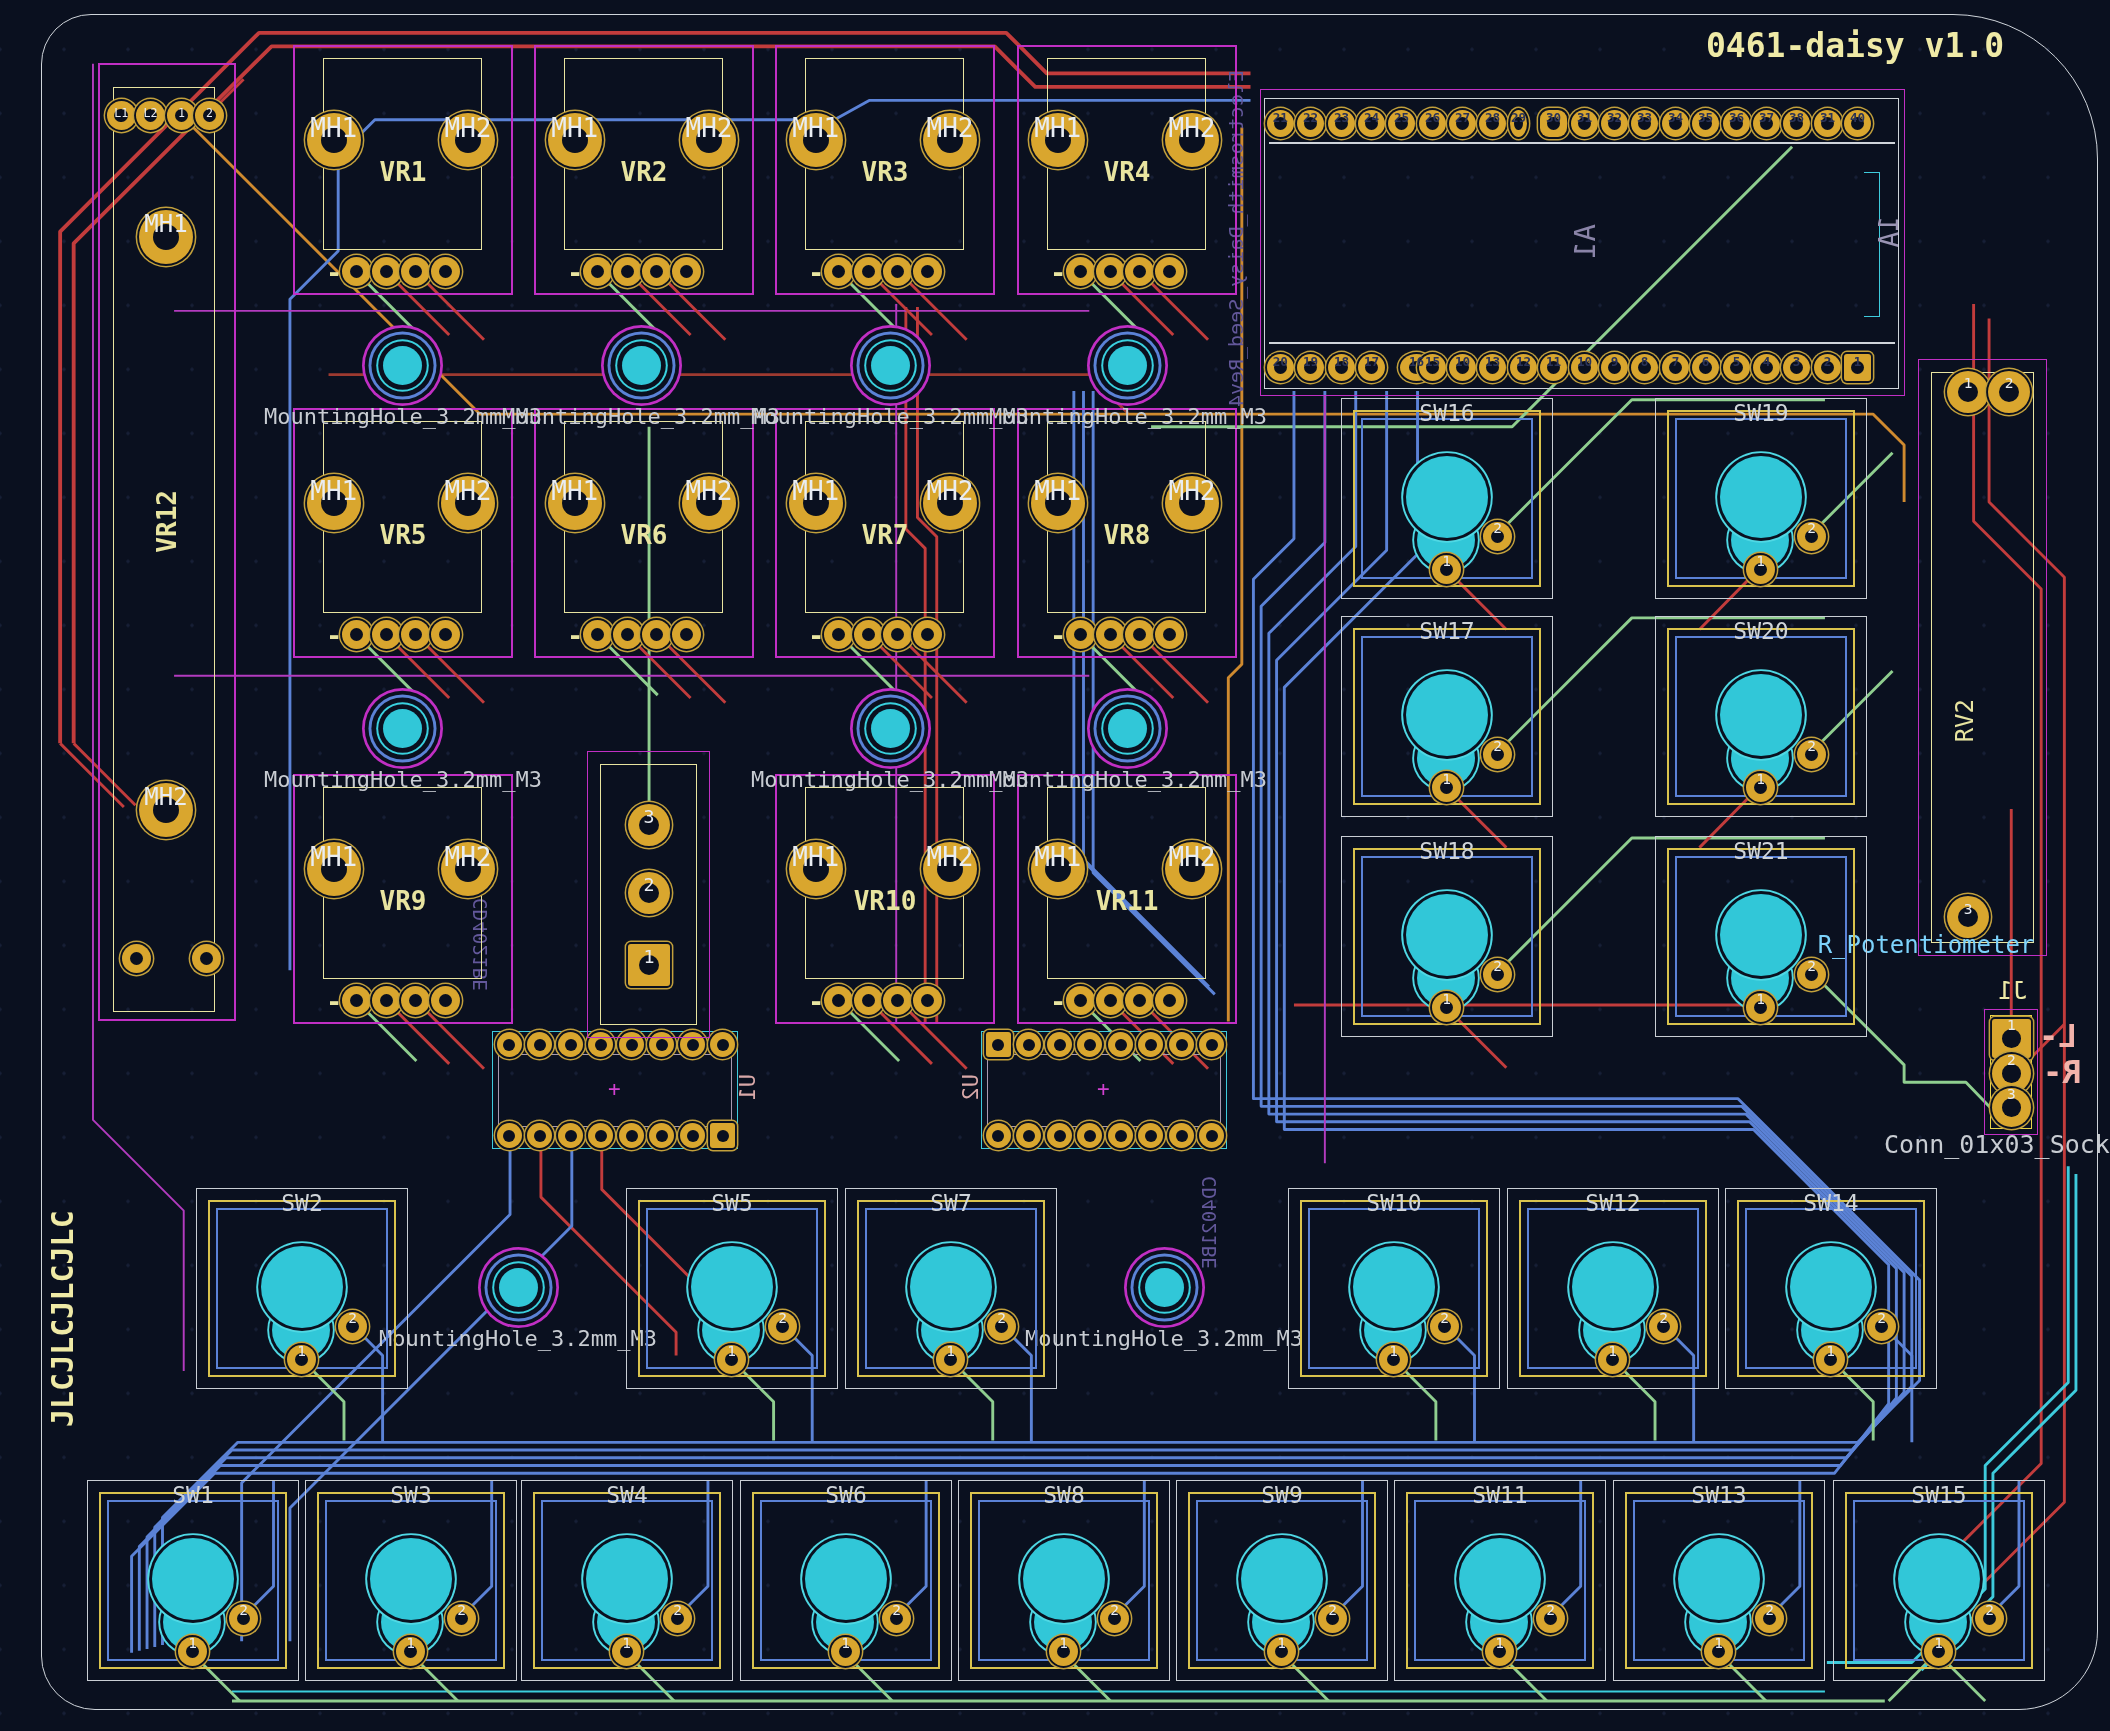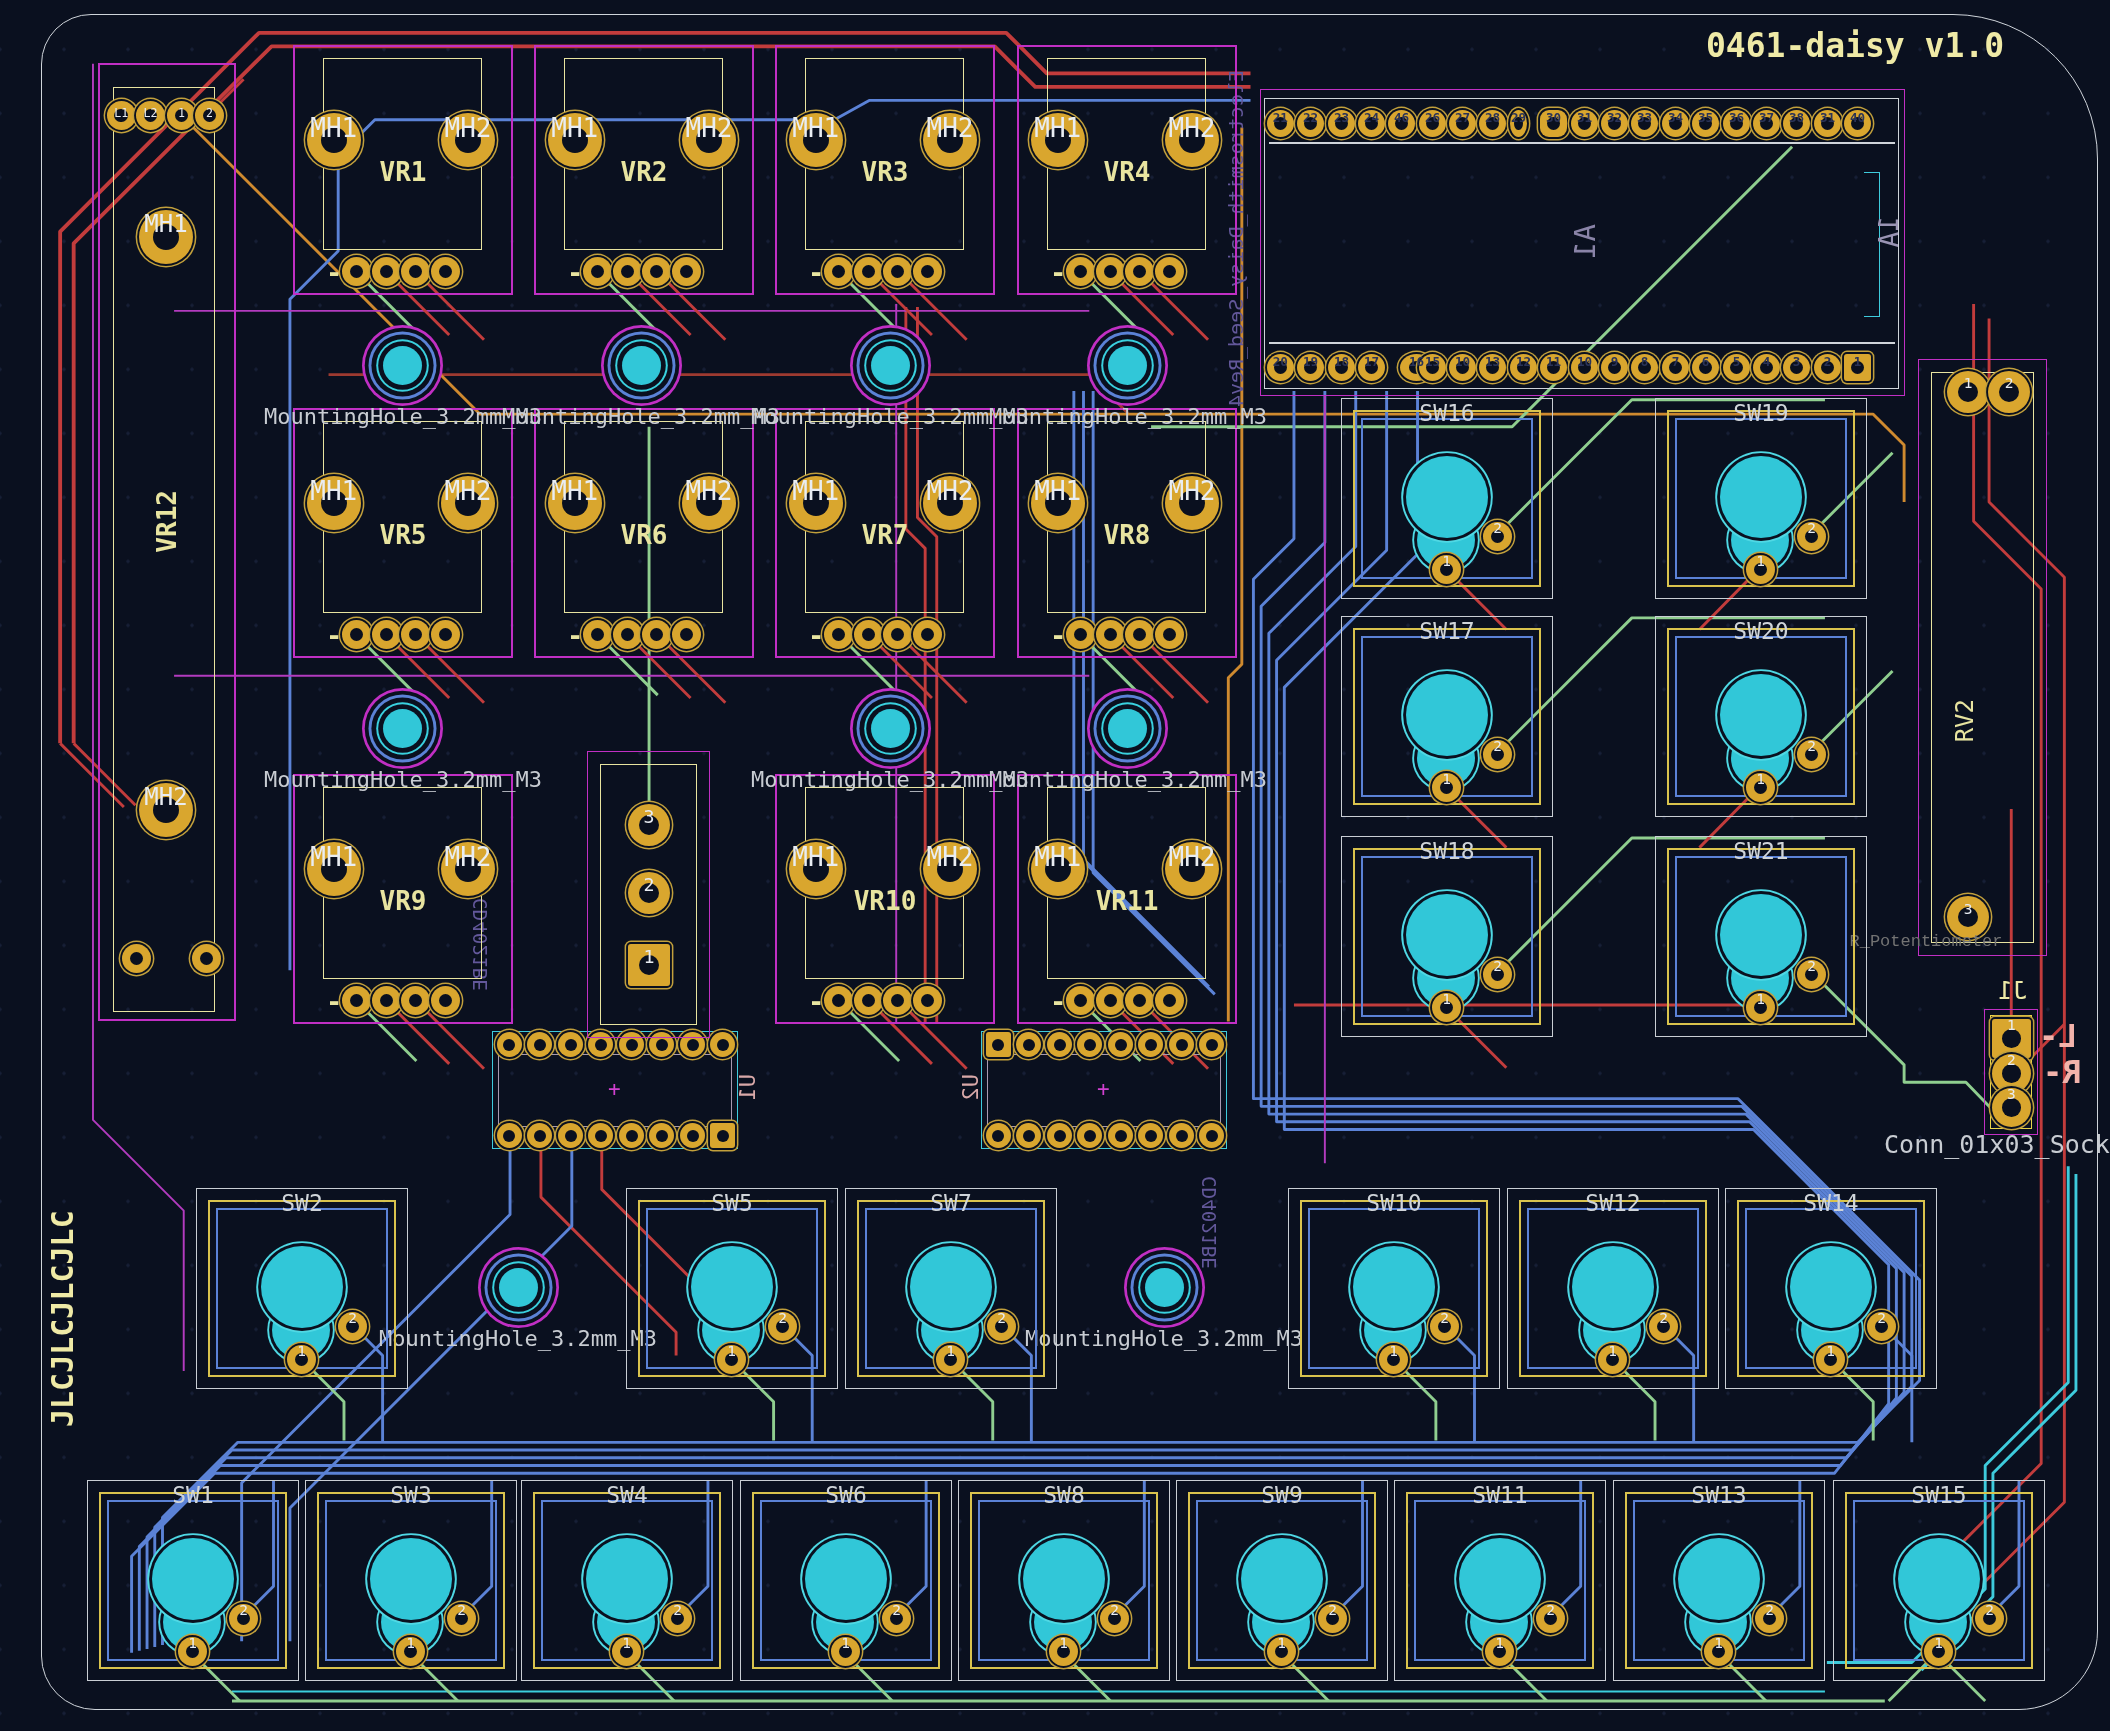--- a/index.html
+++ b/index.html
@@ -205,21 +205,21 @@
         <div class="pad dark" style="left: 68px; top: 265px; width: 27px; height: 27px;">
           <div class="pnum">18</div>
         </div>
         <div class="pad dark" style="left: 98px; top: 21px; width: 27px; height: 27px;">
           <div class="pnum">24</div>
         </div>
         <div class="pad dark" style="left: 98px; top: 265px; width: 27px; height: 27px;">
           <div class="pnum">17</div>
         </div>
         <div class="pad dark" style="left: 128px; top: 21px; width: 27px; height: 27px;">
-          <div class="pnum">46</div>
+          <div class="pnum">25</div>
         </div>
         <div class="pad dark" style="left: 140px; top: 265px; width: 33px; height: 27px;">
           <div class="pnum">16</div>
         </div>
         <div class="pad dark" style="left: 159px; top: 21px; width: 27px; height: 27px;">
           <div class="pnum">26</div>
         </div>
         <div class="pad dark" style="left: 159px; top: 265px; width: 27px; height: 27px;">
           <div class="pnum">15</div>
         </div>
@@ -391,21 +391,21 @@
           <div class="pnum" style="top: 5.8px;">1</div>
         </div>
         <div class="pad" style="left: 70px; top: 11.6px; width: 42px; height: 42px;">
           <div class="pnum" style="top: 5.8px;">2</div>
         </div>
         <div class="pad" style="left: 29px; top: 537px; width: 42px; height: 42px;">
           <div class="pnum" style="top: 5.8px;">3</div>
         </div>
       </div>
   </div>
-  <div class="txt" style="left:1926px;top:933px;transform:translateX(-50%);font-size:17px;color:#737373;font-family:Liberation Mono, monospace;">R_Potentiometer</div>
+  <div class="txt" style="left:1926px;top:933px;transform:translateX(-50%);font-size:24px;color:#7dd3fc;">R_Potentiometer</div>
 
   <div class="abs" id="p3" style="left:587px;top:751px;width:123px;height:287px;">
     <div class="courtrect" style="inset:0;"></div>
     <div class="silkrect" style="inset:12.6px;"></div>
     <div class="p3-pads">
         <div class="pad" style="left: 41px; top: 53px; width: 42px; height: 42px;">
           <div class="pnum" style="top: 3.9px; font-size: 18.3px;">3</div>
         </div>
         <div class="pad" style="left: 41px; top: 121px; width: 42px; height: 42px;">
           <div class="pnum" style="top: 3.9px; font-size: 18.3px;">2</div>

